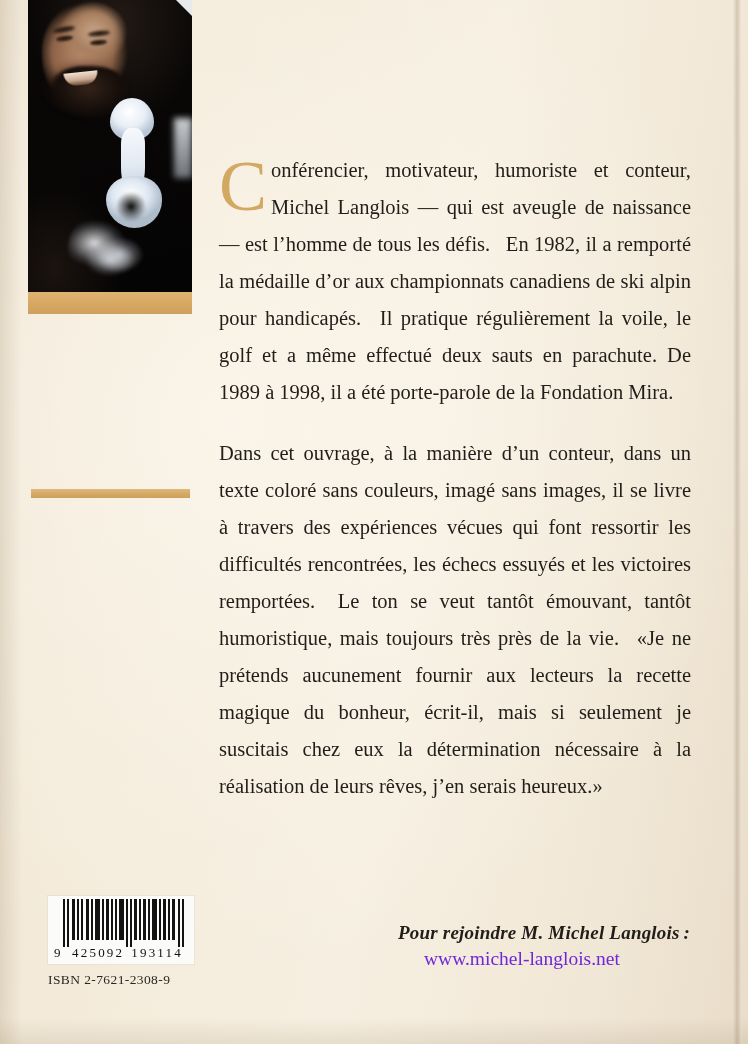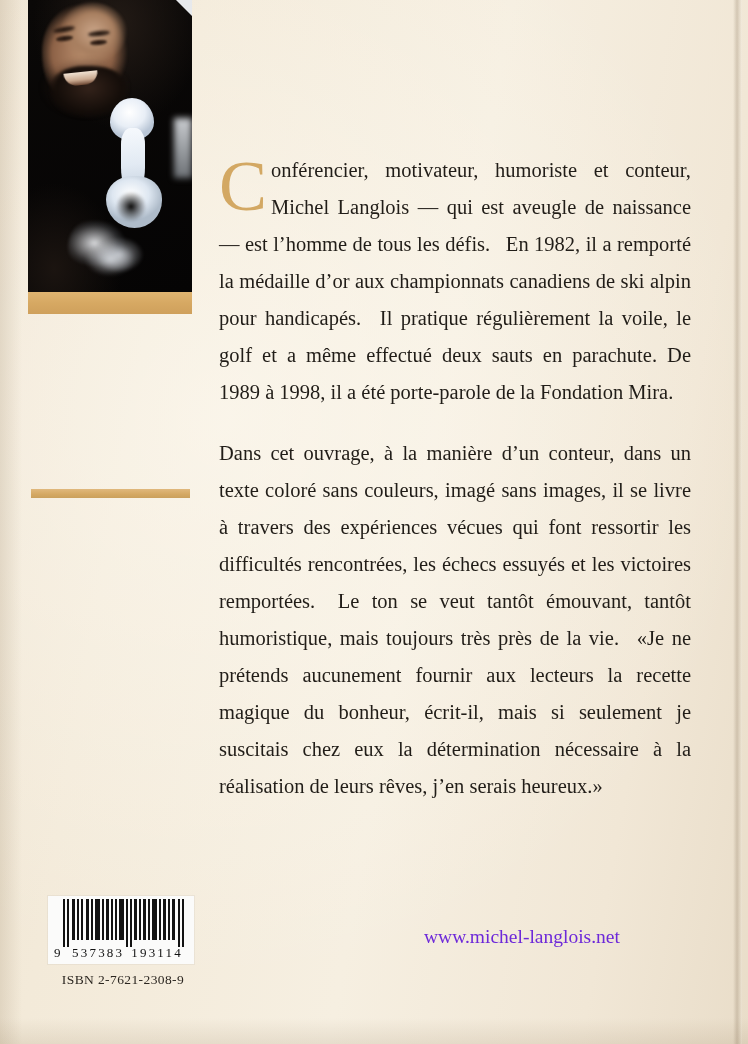--- a/index.html
+++ b/index.html
@@ -272,21 +272,20 @@
   }
   .bd-l { margin-left: 1px; }
   .bd-m { margin-left: 4px; letter-spacing: 2.2px; }
   .bd-r { letter-spacing: 2.2px; margin-right: 6px; }
 
   .isbn-text {
     position: absolute;
     left: 48px;
     top: 972px;
     width: 150px;
-    text-align: center;
     font-family: "Liberation Serif", serif;
     font-size: 13.5px;
     color: #2b2620;
     letter-spacing: 0.4px;
   }
 
   
   .copy {
     position: absolute;
     left: 219px;
@@ -401,27 +400,28 @@
       <i style="left:96px;width:4.5px"></i>
       <i style="left:103px;width:1.6px"></i>
       <i style="left:107px;width:3px"></i>
       <i style="left:112px;width:1.6px"></i>
       <i style="left:116px;width:3px"></i>
       <i class="guard" style="left:122px;width:1.6px"></i>
       <i class="guard" style="left:126px;width:1.6px"></i>
     </div>
     <div class="barcode-digits">
       <span class="bd-l">9</span>
-      <span class="bd-m">537383</span>
+      <span class="bd-m">425092</span>
       <span class="bd-r">193114</span>
     </div>
   </div>
   <div class="isbn-text">ISBN 2-7621-2308-9</div>
 
   <div class="contact">
+    <div class="contact-line">Pour rejoindre M. Michel Langlois :</div>
     <div class="contact-url">www.michel-langlois.net</div>
   </div>
 
   <div class="edge-shade-left"></div>
   <div class="edge-shade-bottom"></div>
   <div class="paper-crease"></div>
 
 </div>
 
 </body></html>

